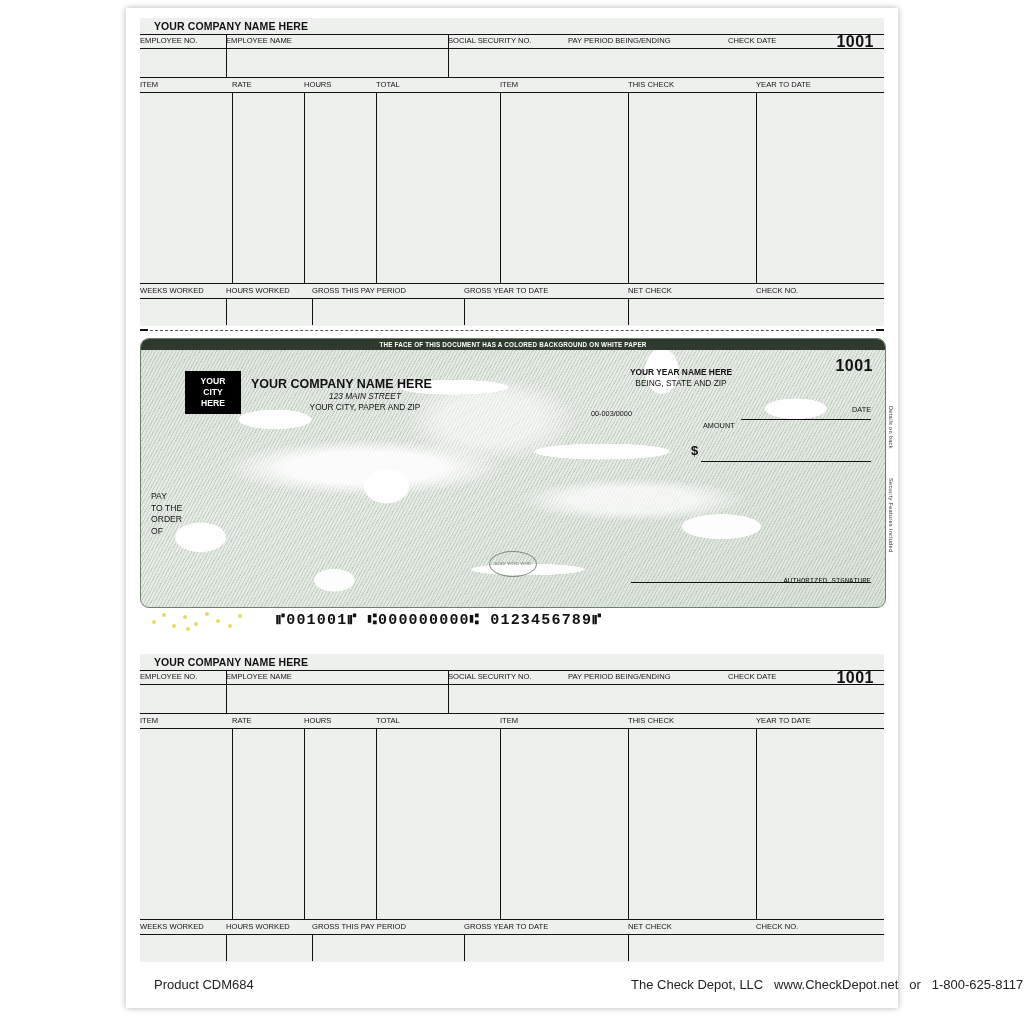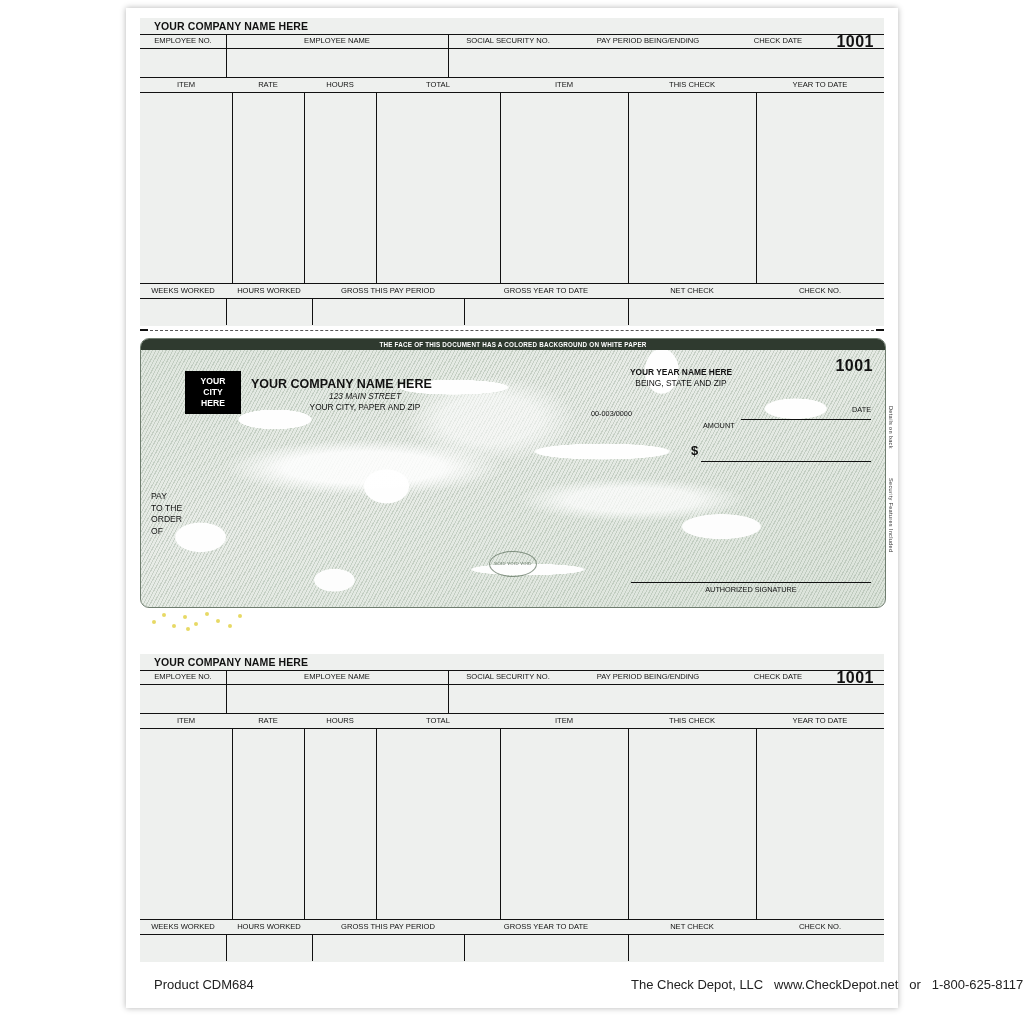--- a/index.html
+++ b/index.html
@@ -49,21 +49,20 @@
   .hdr-row {
     position: relative;
     height: 12px;
     border-bottom: 1px solid #111;
   }
   .hdr-row .cell {
     position: absolute;
     top: 0;
     font-size: 7.6px;
     color: #111;
-    text-align: center;
     line-height: 12px;
     white-space: nowrap;
   }
   .vline {
     position: absolute;
     width: 0;
     border-left: 1px solid #111;
   }
   .body-box {
     position: relative;
@@ -332,38 +331,39 @@
         <div>PAY</div>
         <div>TO THE</div>
         <div>ORDER</div>
         <div>OF</div>
       </div>
       <div class="sig-line" style="left:50px;right:120px;top:178px;border-top:1px solid rgba(0,0,0,0);"></div>
 
       <div class="seal" style="left:348px;top:212px;">VOID VOID VOID</div>
 
       <div class="sig-line" style="left:490px;right:14px;top:243px;"></div>
-      <div class="tiny" style="position:absolute;left:490px;right:14px;top:246px;text-align:center;">AUTHORIZED SIGNATURE</div>
+      <div class="tiny" style="position:absolute;left:490px;right:14px;top:238px;text-align:right;font-family:Liberation Mono, monospace;">AUTHORIZED SIGNATURE</div>
     </div>
 
     <div class="sidetext" style="left:762px;top:470px;">Security Features Included</div>
     <div class="sidetext" style="left:762px;top:398px;">Details on back</div>
 
     <div class="conf-dots" style="left:24px;top:602px;width:100px;height:22px;">
       <span style="left:2px;top:10px;"></span>
         <span style="left:12px;top:3px;"></span>
       <span style="left:22px;top:14px;"></span>
         <span style="left:33px;top:5px;"></span>
       <span style="left:44px;top:12px;"></span>
         <span style="left:55px;top:2px;"></span>
       <span style="left:66px;top:9px;"></span>
         <span style="left:78px;top:14px;"></span>
       <span style="left:88px;top:4px;"></span>
         <span style="left:36px;top:17px;"></span>
     </div>
+    <div class="micr" style="left:150px;top:604px;">⑈001001⑈ ⑆000000000⑆ 0123456789⑈</div>
 
     <div class="perf" style="top:640px;border-top:none;"></div>
 
     <div class="stub" style="top:646px;height:308px;">
       <div class="stub-title">YOUR COMPANY NAME HERE</div>
       <div class="rule"></div>
 
       <div class="hdr-row" style="height:13px;">
         <span class="cell" style="left:0;width:86px;">EMPLOYEE NO.</span>
         <span class="cell" style="left:86px;width:222px;">EMPLOYEE NAME</span>

